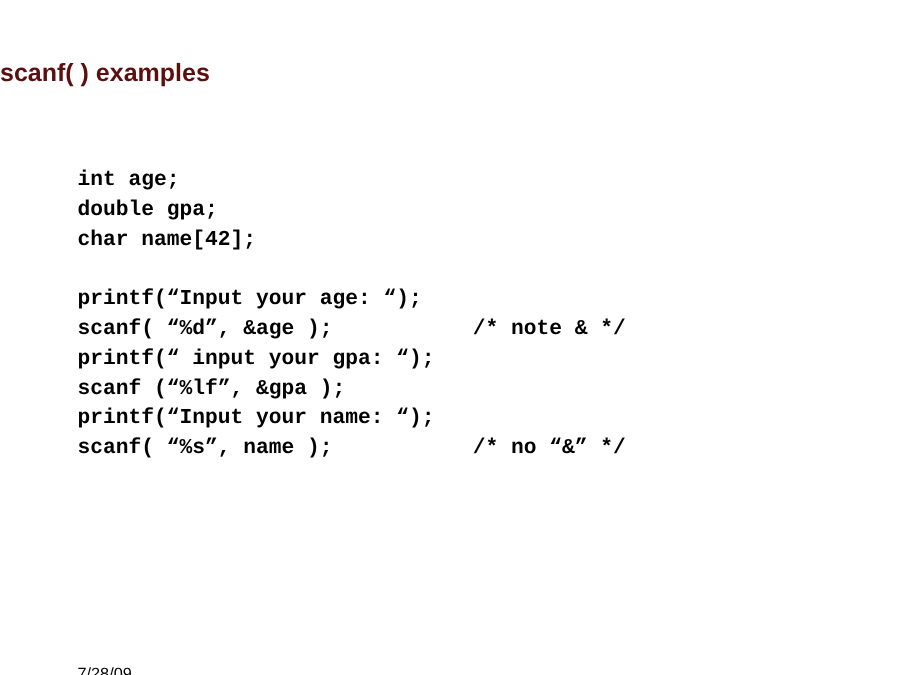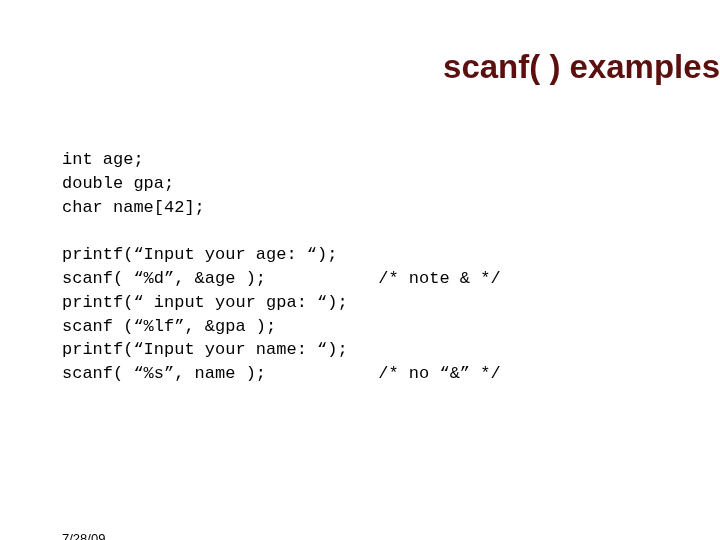--- a/index.html
+++ b/index.html
@@ -11,30 +11,30 @@
       font-family: Arial, Helvetica, sans-serif;
       position: relative;
     }
     .slide {
       width: 720px;
       height: 540px;
       position: relative;
       box-sizing: border-box;
     }
     .title {
-      text-align: right;
-      font-size: 33px;
+      text-align: left;
+      font-size: 20px;
       font-weight: bold;
       color: #5b0f0f;
       margin-top: 48px;
       margin-bottom: 0;
     }
     .code-block {
       font-family: "Courier New", Courier, monospace;
-      font-weight: normal;
+      font-weight: bold;
       font-size: 17px;
       color: #000;
       line-height: 1.4;
       white-space: pre;
       margin-left: 62px;
       margin-top: 62px;
     }
     .footer-date {
       position: absolute;
       left: 62px;

